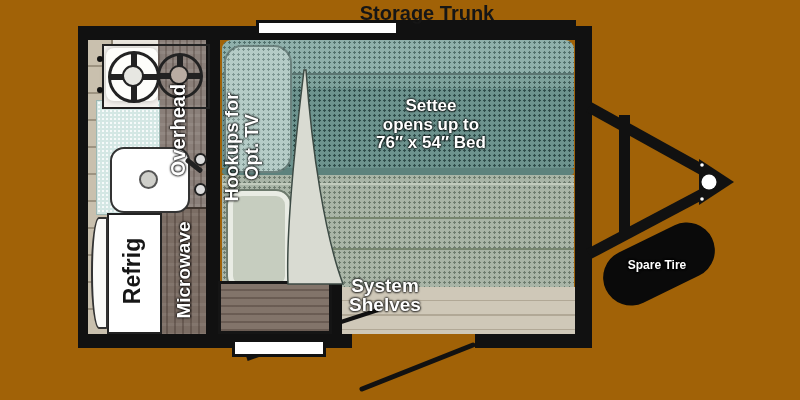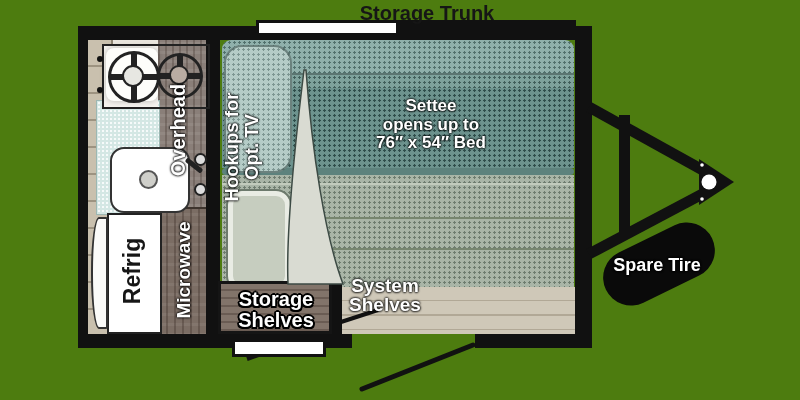--- a/index.html
+++ b/index.html
@@ -1,16 +1,16 @@
 <!DOCTYPE html>
 <html><head>
 <meta charset="utf-8">
 <style>
   html,body{margin:0;padding:0;background:#fff;}
-  #stage{position:relative;width:800px;height:400px;background:#4d7c0f;overflow:hidden;
+  #stage{position:relative;width:800px;height:400px;background:#a16207;overflow:hidden;
          font-family:"Liberation Sans", sans-serif;}
   .abs{position:absolute;}
   .wall{position:absolute;background:#111;z-index:2;}
   .lbl{position:absolute;font-weight:bold;white-space:pre-line;text-align:center;line-height:1.1;z-index:10;}
   .white-lbl{color:#fff;text-shadow:0 1px 2px rgba(0,0,0,.7),0 -1px 2px rgba(0,0,0,.55),
              1px 0 2px rgba(0,0,0,.55),-1px 0 2px rgba(0,0,0,.55);}
   .black-lbl{color:#161616;}
   .stroke-lbl{color:#fff;text-shadow:2px 0 0 #000,-2px 0 0 #000,0 2px 0 #000,0 -2px 0 #000,
               1.5px 1.5px 0 #000,-1.5px 1.5px 0 #000,1.5px -1.5px 0 #000,-1.5px -1.5px 0 #000;}
   .rot{transform:translate(-50%,-50%) rotate(-90deg);transform-origin:center center;}
@@ -118,22 +118,20 @@
 
   <div class="lbl white-lbl rot" style="left:242px;top:147px;font-size:18.5px;width:160px;">Hookups for
 Opt. TV</div>
 
   <div class="lbl white-lbl rot" style="left:178px;top:130px;font-size:20px;width:160px;">Overhead</div>
 
   <div class="lbl white-lbl rot" style="left:184px;top:270px;font-size:19px;width:120px;">Microwave</div>
 
   <div class="lbl black-lbl rot" style="left:133px;top:271px;font-size:23px;width:110px;">Refrig</div>
 
-  <div class="lbl stroke-lbl ctr" style="left:276px;top:310px;font-size:20px;width:120px;line-height:1.05;">Storage
-Shelves</div>
 
   <div class="lbl white-lbl ctr" style="left:385px;top:295px;font-size:19px;width:120px;line-height:1.02;">System
 Shelves</div>
 
 
-  <div class="lbl white-lbl ctr" style="left:657px;top:266px;font-size:18px;white-space:nowrap;">Spare Tire</div>
+  <div class="lbl white-lbl ctr" style="left:657px;top:266px;font-size:12px;white-space:nowrap;">Spare Tire</div>
 
 </div>
 
 </body></html>

